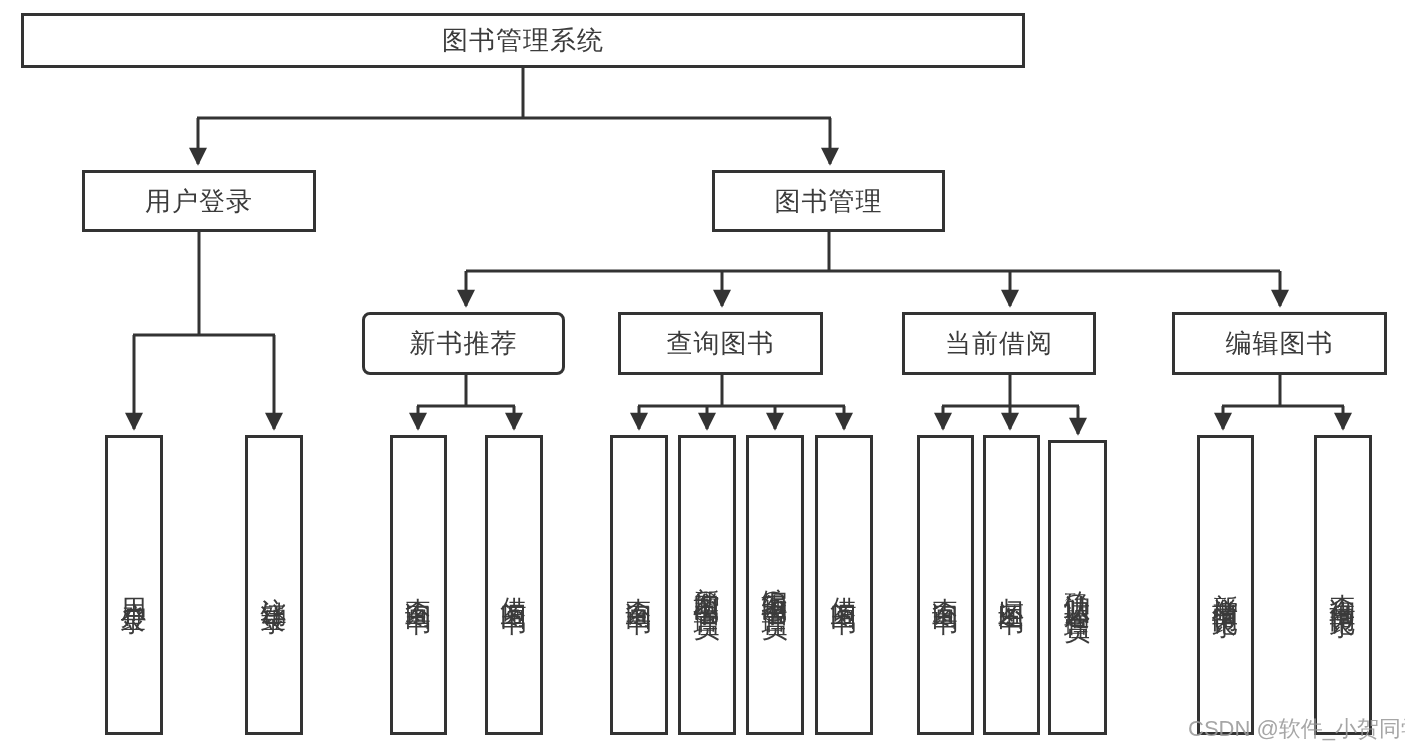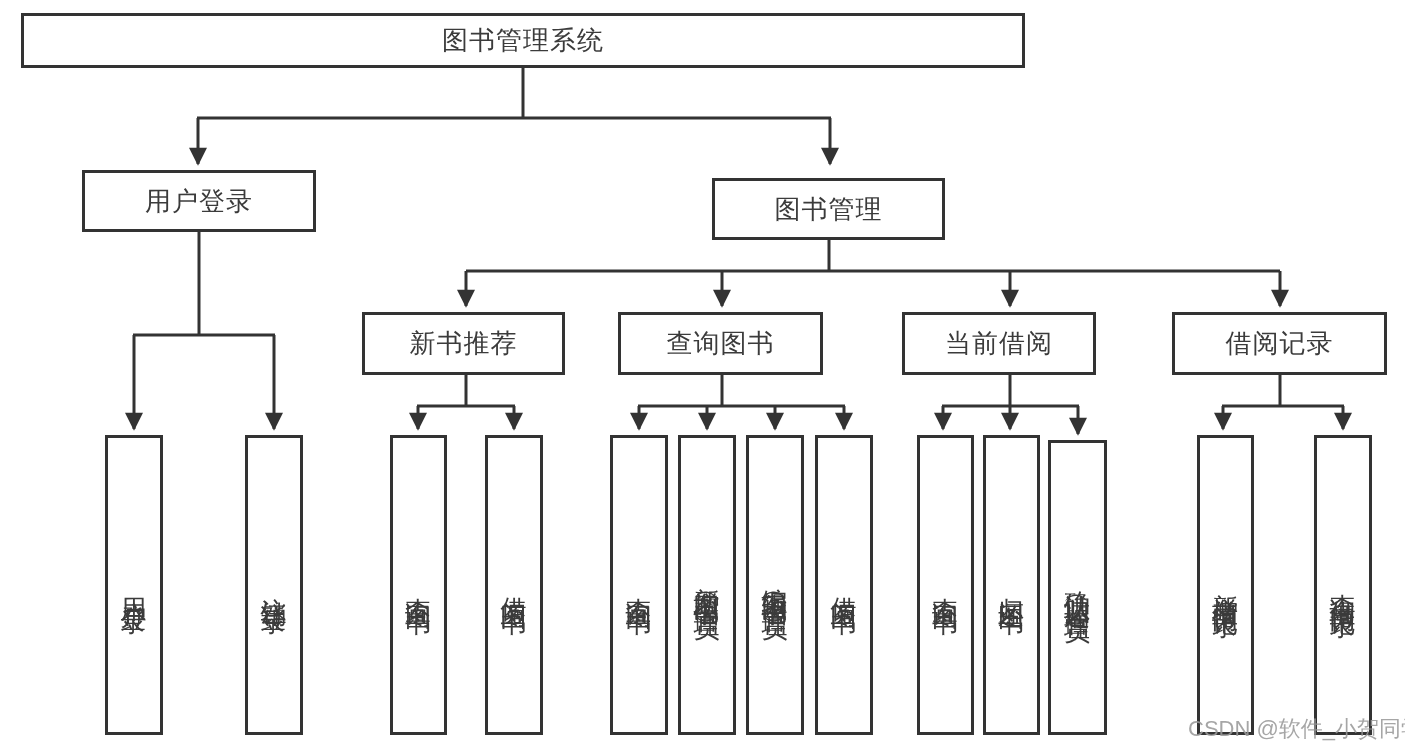--- a/index.html
+++ b/index.html
@@ -100,35 +100,35 @@
     <line class="cline" x1="1343" y1="406" x2="1343" y2="429" marker-end="url(#arrow)"></line>
   </svg>
 
   <div class="box h-box" style="left:21px; top:13px; width:1004px; height:55px;">
     <span>图书管理系统</span>
   </div>
 
   <div class="box h-box" style="left:82px; top:170px; width:234px; height:62px;">
     <span>用户登录</span>
   </div>
-  <div class="box h-box" style="left:712px; top:170px; width:233px; height:62px;margin-top:8px;">
+  <div class="box h-box" style="left:712px; top:170px; width:233px; height:62px;">
     <span>图书管理</span>
   </div>
 
-  <div class="box h-box" style="left:362px; top:312px; width:203px; height:63px;">
+  <div class="box h-box" style="left:362px; top:312px; width:203px; height:63px;border-radius:8px;">
     <span>新书推荐</span>
   </div>
   <div class="box h-box" style="left:618px; top:312px; width:205px; height:63px;">
     <span>查询图书</span>
   </div>
   <div class="box h-box" style="left:902px; top:312px; width:194px; height:63px;">
     <span>当前借阅</span>
   </div>
   <div class="box h-box" style="left:1172px; top:312px; width:215px; height:63px;">
-    <span>借阅记录</span>
+    <span>编辑图书</span>
   </div>
 
   <div class="box v-box" style="left:105px; top:435px; width:58px; height:300px;">
     <span>用户登录</span>
   </div>
   <div class="box v-box" style="left:245px; top:435px; width:58px; height:300px;">
     <span>注销登录</span>
   </div>
 
   <div class="box v-box" style="left:390px; top:435px; width:57px; height:300px;">

